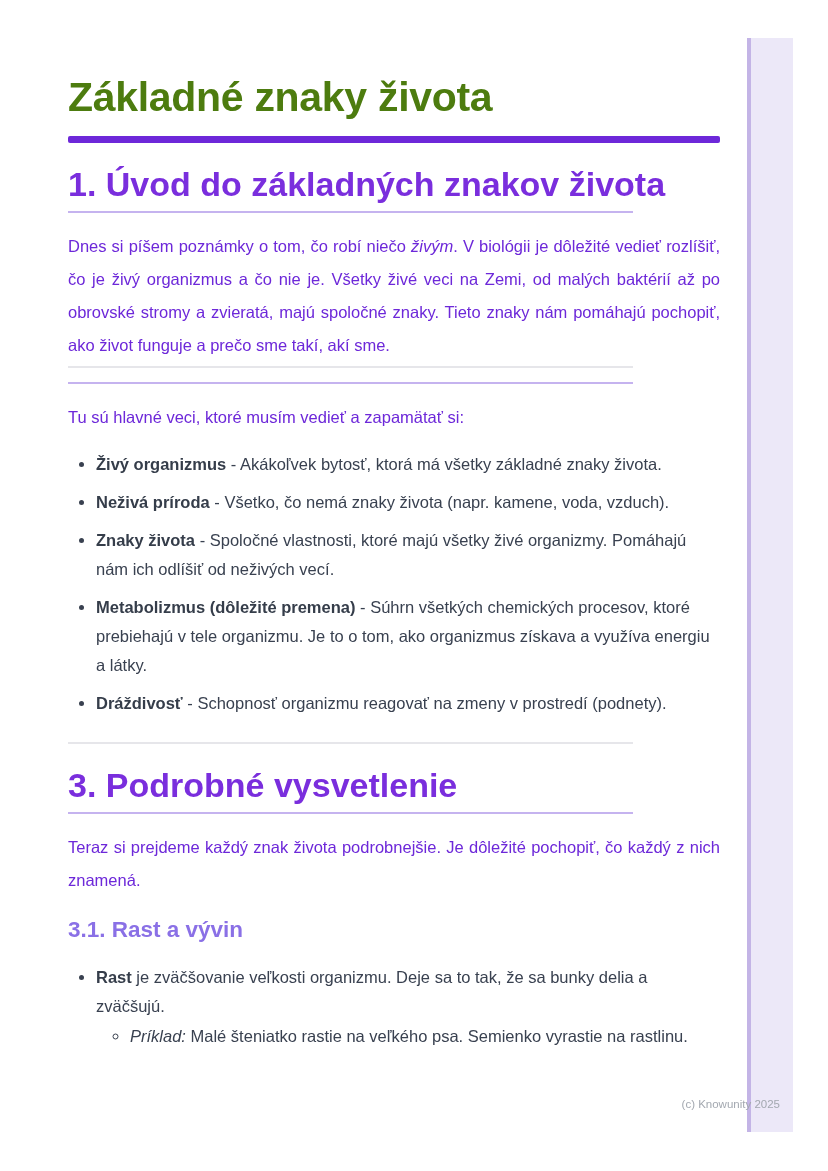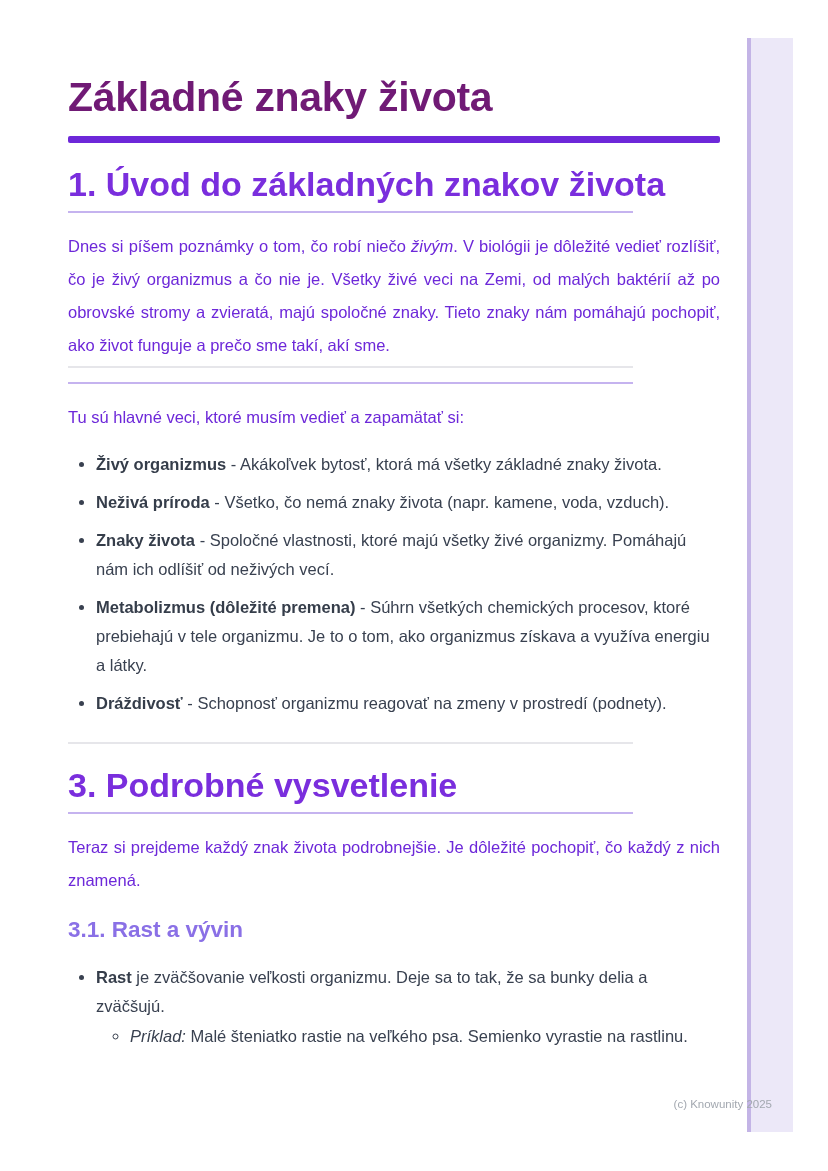--- a/index.html
+++ b/index.html
@@ -29,21 +29,21 @@
     top: 0;
     width: 652px;
     z-index: 2;
   }
   h1.doc-title {
     margin-top: 74px;
     font-size: 41px;
     line-height: 46px;
     font-weight: bold;
     letter-spacing: -0.3px;
-    color: #701a75;
+    color: #4d7c0f;
   }
   .title-rule {
     margin-top: 16px;
     margin-bottom: 8px;
     width: 652px;
     height: 7px;
     background: #6d28d9;
     border-radius: 2px;
   }
   h2.sec-heading {
@@ -101,21 +101,21 @@
   }
   ul.sub-list > li {
     font-size: 16.5px;
     line-height: 29px;
     color: #394150;
   }
   em.inline-italic { font-style: italic; }
   .footer-copyright {
     position: absolute;
     top: 1098px;
-    right: 56px;
+    right: 48px;
     font-size: 11.5px;
     color: #a3a8b0;
     z-index: 3;
   }
 </style>
 </head>
 <body>
 
 <div class="page">
 

